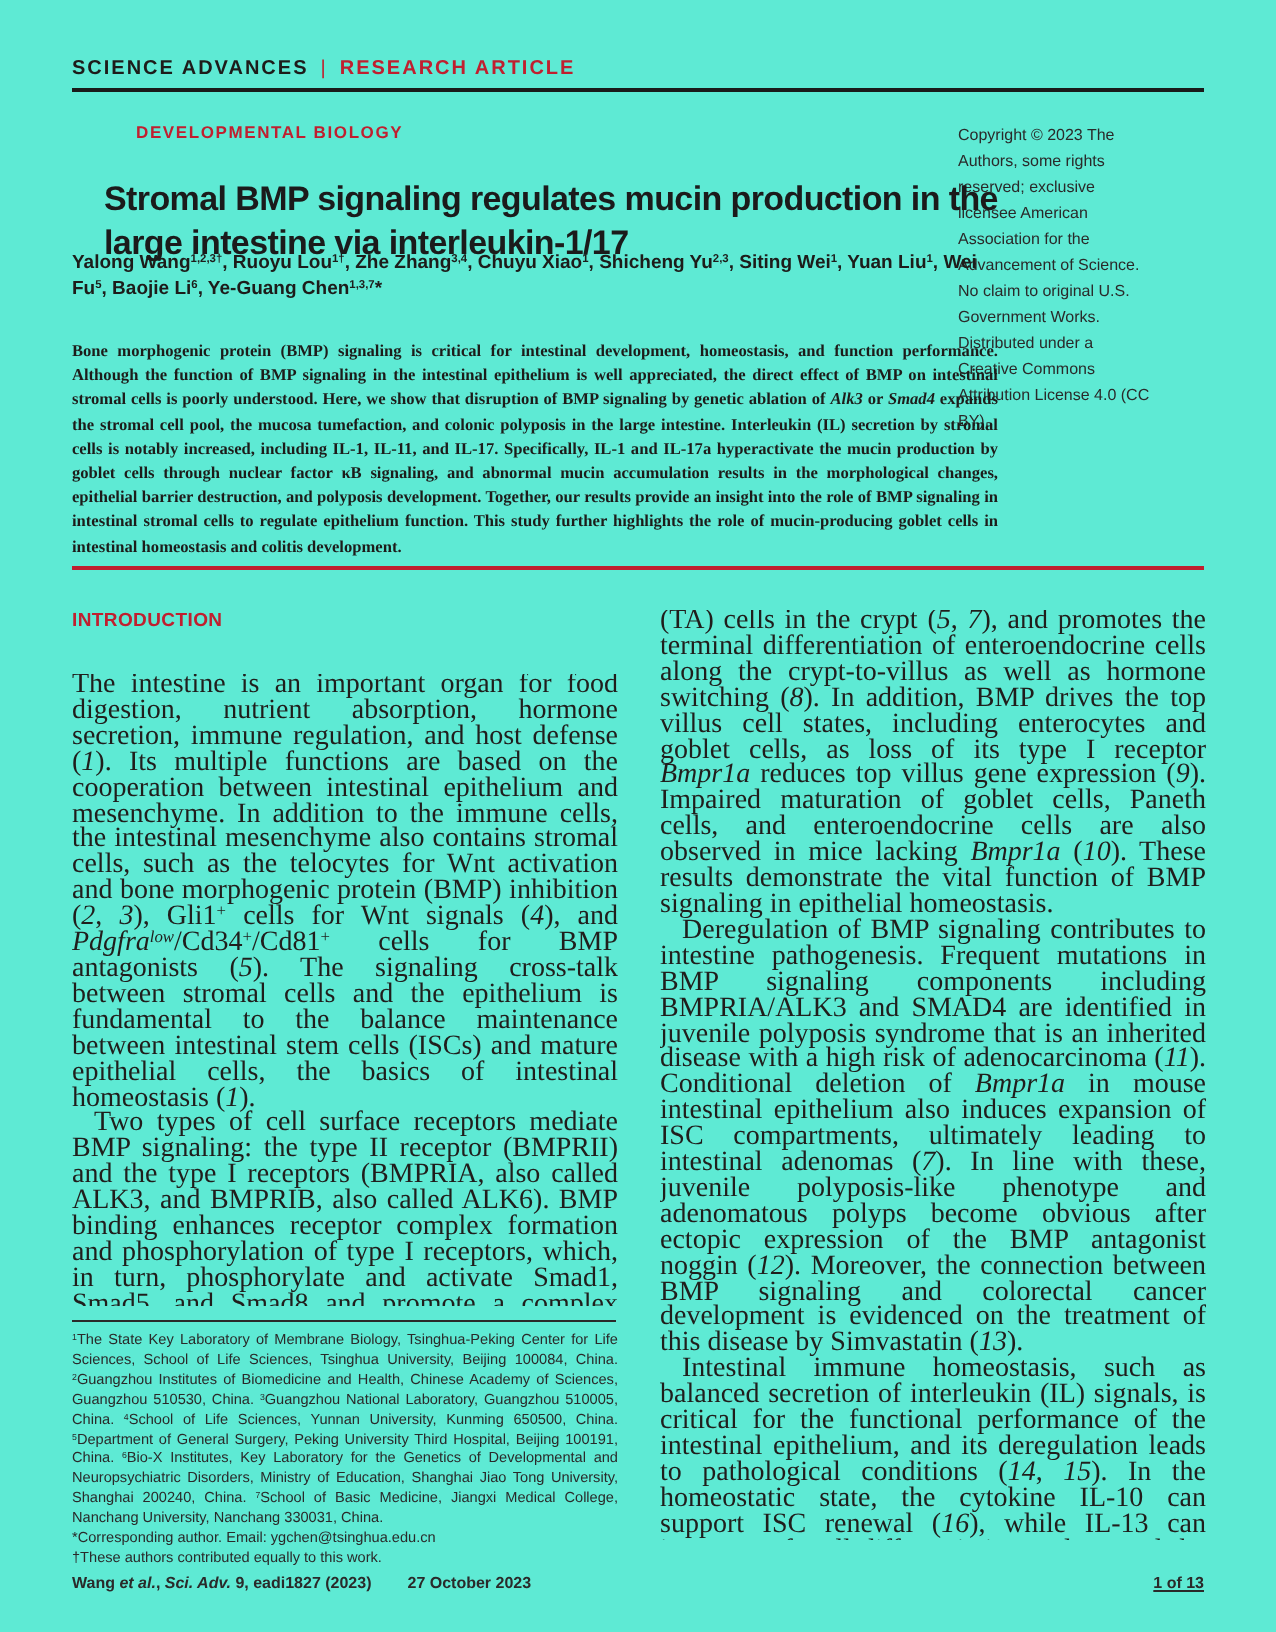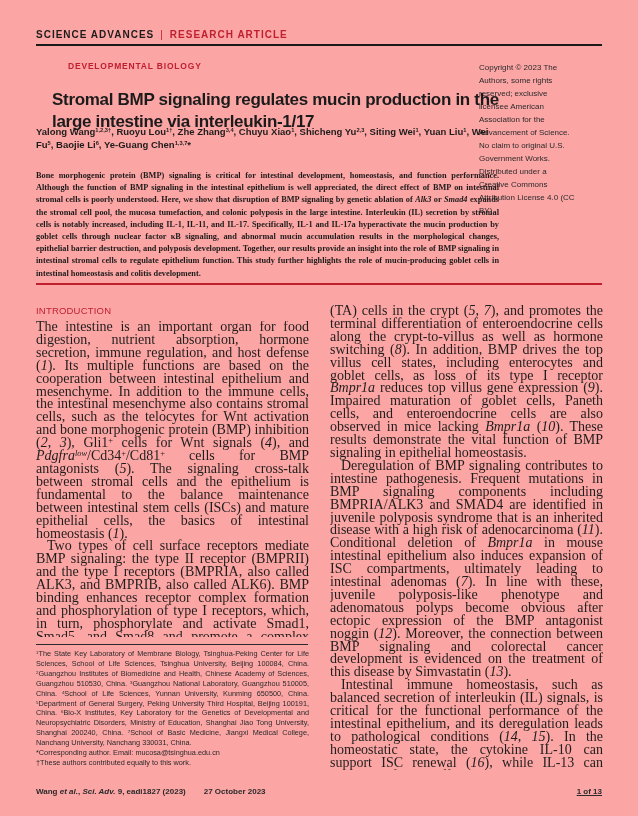--- a/index.html
+++ b/index.html
@@ -1,18 +1,18 @@
 <!DOCTYPE html>
 <html style="--red: #c01f2f;"><head>
 <meta charset="utf-8">
 <style>
   :root { --red:#c01f2f; --ink:#1d1c1a; }
   * { box-sizing:border-box; }
   html,body { margin:0; padding:0; background:#fff; }
-  .page { position:relative; width:638px; height:816px; background:#fca5a5; overflow:hidden;
+  .page { position:relative; width:638px; height:816px; background:#5eead4; overflow:hidden;
           font-family:"Liberation Sans", sans-serif; color:var(--ink); }
 
   .masthead { position:absolute; left:36px; top:29px; font-size:10px; font-weight:700;
               letter-spacing:1px; white-space:nowrap; }
   .masthead .sep { color:var(--red); font-weight:400; margin:0 6px; }
   .masthead .atype { color:var(--red); }
   .rule-black { position:absolute; left:36px; top:44px; width:566px; height:2px; background:#1a1a1a; }
 
   .eyebrow { position:absolute; left:36px; top:61px; font-size:8.5px; font-weight:700;
              letter-spacing:0.8px; color:var(--red);padding-left:32px; }
@@ -28,21 +28,21 @@
 
   .copyright { position:absolute; left:479px; top:61px; width:96px;
                font-size:8px; line-height:13px; font-weight:400; color:#2a2a2a; }
 
   .red-rule { position:absolute; left:36px; top:283px; width:566px; height:1.5px; background:var(--red); }
 
   .col { position:absolute; top:305px; width:273px; }
   .col-left  { left:36px; }
   .col-right { left:330px; }
 
-  .section-heading { margin:0 0 5px 0; font-size:9.5px; font-weight:400; color:var(--red); letter-spacing:0.2px; }
+  .section-heading { margin:0 0 21px 0; font-size:9.5px; font-weight:700; color:var(--red); letter-spacing:0.2px; }
 
   .body-text { font-family:"Liberation Serif", serif; font-size:14px; line-height:12.9px;
                text-align:justify; color:#201e1c; }
   .body-text p { margin:0; }
   .body-text p.indent { text-indent:11px; }
   .left-body  { height:316px; overflow:hidden; }
   .right-body { height:465px; overflow:hidden; }
 
   .footnote-rule { width:272px; height:1px; background:#2a2a2a; margin:7px 0 4px 0; }
   .footnotes { font-size:7.3px; line-height:9.9px; text-align:justify; color:#2a2a2a; }
@@ -81,21 +81,21 @@
 
   <div class="col col-left">
     <h2 class="section-heading">INTRODUCTION</h2>
     <div class="body-text left-body">
       <p>The intestine is an important organ for food digestion, nutrient absorption, hormone secretion, immune regulation, and host defense (<i>1</i>). Its multiple functions are based on the cooperation between intestinal epithelium and mesenchyme. In addition to the immune cells, the intestinal mesenchyme also contains stromal cells, such as the telocytes for Wnt activation and bone morphogenic protein (BMP) inhibition (<i>2</i>, <i>3</i>), Gli1<sup>+</sup> cells for Wnt signals (<i>4</i>), and <i>Pdgfra</i><sup><i>low</i></sup>/Cd34<sup>+</sup>/Cd81<sup>+</sup> cells for BMP antagonists (<i>5</i>). The signaling cross-talk between stromal cells and the epithelium is fundamental to the balance maintenance between intestinal stem cells (ISCs) and mature epithelial cells, the basics of intestinal homeostasis (<i>1</i>).</p>
       <p class="indent">Two types of cell surface receptors mediate BMP signaling: the type II receptor (BMPRII) and the type I receptors (BMPRIA, also called ALK3, and BMPRIB, also called ALK6). BMP binding enhances receptor complex formation and phosphorylation of type I receptors, which, in turn, phosphorylate and activate Smad1, Smad5, and Smad8 and promote a complex formation with Smad4. The Smad complex is accumulated in the nucleus to regulate gene expression. BMP receptors can also signal through non-Smad pathways, such as p38, c-Jun N-terminal kinase, and phosphatidylinositol 3-kinase to regulate multiple cellular functions (<i>6</i>). As an essential niche signal, BMP shows a gradually elevating gradient from the crypt bottom toward the villus compartment, which inhibits the proliferation of ISCs and transient-amplifying</p>
     </div>
     <div class="footnote-rule"></div>
     <div class="footnotes">
       <p><sup>1</sup>The State Key Laboratory of Membrane Biology, Tsinghua-Peking Center for Life Sciences, School of Life Sciences, Tsinghua University, Beijing 100084, China. <sup>2</sup>Guangzhou Institutes of Biomedicine and Health, Chinese Academy of Sciences, Guangzhou 510530, China. <sup>3</sup>Guangzhou National Laboratory, Guangzhou 510005, China. <sup>4</sup>School of Life Sciences, Yunnan University, Kunming 650500, China. <sup>5</sup>Department of General Surgery, Peking University Third Hospital, Beijing 100191, China. <sup>6</sup>Bio-X Institutes, Key Laboratory for the Genetics of Developmental and Neuropsychiatric Disorders, Ministry of Education, Shanghai Jiao Tong University, Shanghai 200240, China. <sup>7</sup>School of Basic Medicine, Jiangxi Medical College, Nanchang University, Nanchang 330031, China.</p>
-      <p><span>*Corresponding author. Email: </span><span class="email">mucosa@tsinghua.edu.cn</span></p>
+      <p><span>*Corresponding author. Email: </span><span class="email">ygchen@tsinghua.edu.cn</span></p>
       <p>†These authors contributed equally to this work.</p>
     </div>
   </div>
 
   <div class="col col-right">
     <div class="body-text right-body">
       <p>(TA) cells in the crypt (<i>5</i>, <i>7</i>), and promotes the terminal differentiation of enteroendocrine cells along the crypt-to-villus as well as hormone switching (<i>8</i>). In addition, BMP drives the top villus cell states, including enterocytes and goblet cells, as loss of its type I receptor <i>Bmpr1a</i> reduces top villus gene expression (<i>9</i>). Impaired maturation of goblet cells, Paneth cells, and enteroendocrine cells are also observed in mice lacking <i>Bmpr1a</i> (<i>10</i>). These results demonstrate the vital function of BMP signaling in epithelial homeostasis.</p>
       <p class="indent">Deregulation of BMP signaling contributes to intestine pathogenesis. Frequent mutations in BMP signaling components including BMPRIA/ALK3 and SMAD4 are identified in juvenile polyposis syndrome that is an inherited disease with a high risk of adenocarcinoma (<i>11</i>). Conditional deletion of <i>Bmpr1a</i> in mouse intestinal epithelium also induces expansion of ISC compartments, ultimately leading to intestinal adenomas (<i>7</i>). In line with these, juvenile polyposis-like phenotype and adenomatous polyps become obvious after ectopic expression of the BMP antagonist noggin (<i>12</i>). Moreover, the connection between BMP signaling and colorectal cancer development is evidenced on the treatment of this disease by Simvastatin (<i>13</i>).</p>
       <p class="indent">Intestinal immune homeostasis, such as balanced secretion of interleukin (IL) signals, is critical for the functional performance of the intestinal epithelium, and its deregulation leads to pathological conditions (<i>14</i>, <i>15</i>). In the homeostatic state, the cytokine IL-10 can support ISC renewal (<i>16</i>), while IL-13 can increase tuft cell differentiation and expand the goblet cell pool (<i>17</i>, <i>18</i>). IL-22, a host defense factor (<i>19</i>), not only promotes ISC recovery following damage (<i>20</i>) but also protects ISC against DNA damage and malignant transformation (<i>21</i>). IL-17a also stimulates secretory cell differentiation, including enteroendocrine cells, Paneth cells, and goblet cells (<i>19</i>, <i>22</i>). ILs are also involved in intestinal diseases, such as intestinal inflammation, colitis, and colorectal cancer. IL-33 shows a high level in the inflamed lesions of patients with inflammatory bowel disease (IBD) (<i>23</i>) and acts as either an inflammatory driver or an alarmin (<i>24</i>). IL-23 functions as a pathogenic factor in IBD (<i>25</i>), and its inhibition becomes a therapeutic strategy for</p>
     </div>

